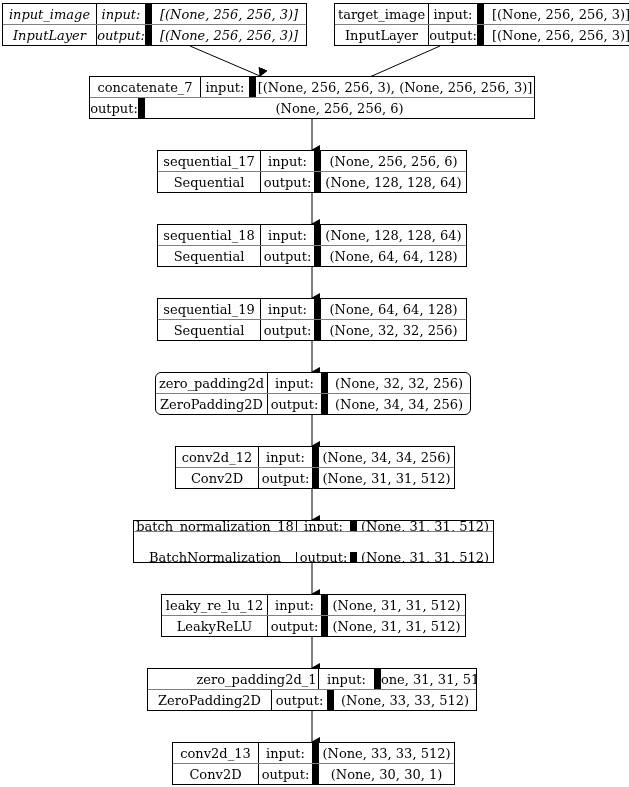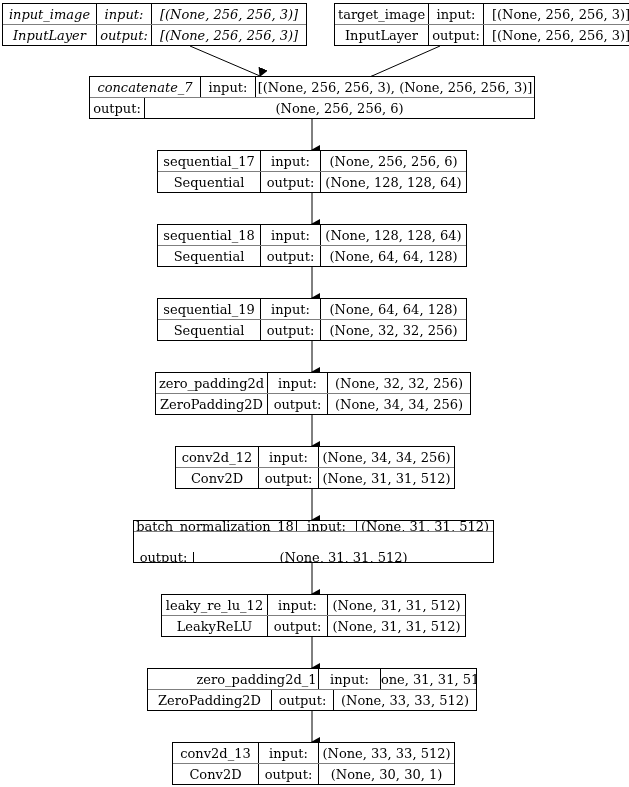--- a/index.html
+++ b/index.html
@@ -37,21 +37,21 @@
     align-items: center;
     justify-content: center;
     box-sizing: border-box;
     font-size: 13px;
     color: #000000;
     line-height: 1;
     white-space: nowrap;
     overflow: hidden;
   }
   .cell.name  { border-right: 1px solid #000000; }
-  .cell.label { border-right: 1px solid #000000; }
+  .cell.label { border-right: 7px solid #000000; }
   .cell.shape { }
   .diag-wrap {
     position: absolute;
     left: 0;
     top: 0;
     width: 629px;
     height: 787px;
     pointer-events: none;
   }
 </style>
@@ -111,21 +111,21 @@
     </div>
     <div class="row">
       <div class="cell name" style="width:94px;">InputLayer</div>
       <div class="cell label" style="width:55px;">output:</div>
       <div class="cell shape" style="flex:1;">[(None, 256, 256, 3)]</div>
     </div>
   </div>
 
   <div class="node" style="left:89px; top:76px; width:446px; height:43px;">
     <div class="row top">
-      <div class="cell name" style="width:111px;font-style:italic;">concatenate_7</div>
+      <div class="cell name" style="width:111px;">concatenate_7</div>
       <div class="cell label" style="width:55px;">input:</div>
       <div class="cell shape" style="flex:1;">[(None, 256, 256, 3), (None, 256, 256, 3)]</div>
     </div>
     <div class="row">
       <div class="cell label" style="width:55px;">output:</div>
       <div class="cell shape" style="flex:1;">(None, 256, 256, 6)</div>
     </div>
   </div>
 
   <div class="node" style="left:157px; top:150px; width:310px; height:43px;">
@@ -160,21 +160,21 @@
       <div class="cell label" style="width:60px;">input:</div>
       <div class="cell shape" style="flex:1;">(None, 64, 64, 128)</div>
     </div>
     <div class="row">
       <div class="cell name" style="width:103px;">Sequential</div>
       <div class="cell label" style="width:60px;">output:</div>
       <div class="cell shape" style="flex:1;">(None, 32, 32, 256)</div>
     </div>
   </div>
 
-  <div class="node" style="left:155px; top:372px; width:316px; height:43px;">
+  <div class="node" style="left:155px; top:372px; width:316px; height:43px;border-radius:6px;">
     <div class="row top">
       <div class="cell name" style="width:112px;">zero_padding2d</div>
       <div class="cell label" style="width:60px;">input:</div>
       <div class="cell shape" style="flex:1;">(None, 32, 32, 256)</div>
     </div>
     <div class="row">
       <div class="cell name" style="width:112px;">ZeroPadding2D</div>
       <div class="cell label" style="width:60px;">output:</div>
       <div class="cell shape" style="flex:1;">(None, 34, 34, 256)</div>
     </div>
@@ -193,20 +193,21 @@
     </div>
   </div>
 
   <div class="node" style="left:133px; top:520px; width:361px; height:43px;gap:20px;">
     <div class="row top">
       <div class="cell name" style="width:163px;">batch_normalization_18</div>
       <div class="cell label" style="width:60px;">input:</div>
       <div class="cell shape" style="flex:1;">(None, 31, 31, 512)</div>
     </div>
     <div class="row">
+      <div class="cell name" style="width:163px;">BatchNormalization</div>
       <div class="cell label" style="width:60px;">output:</div>
       <div class="cell shape" style="flex:1;">(None, 31, 31, 512)</div>
     </div>
   </div>
 
   <div class="node" style="left:161px; top:594px; width:305px; height:43px;">
     <div class="row top">
       <div class="cell name" style="width:106px;">leaky_re_lu_12</div>
       <div class="cell label" style="width:60px;">input:</div>
       <div class="cell shape" style="flex:1;">(None, 31, 31, 512)</div>

